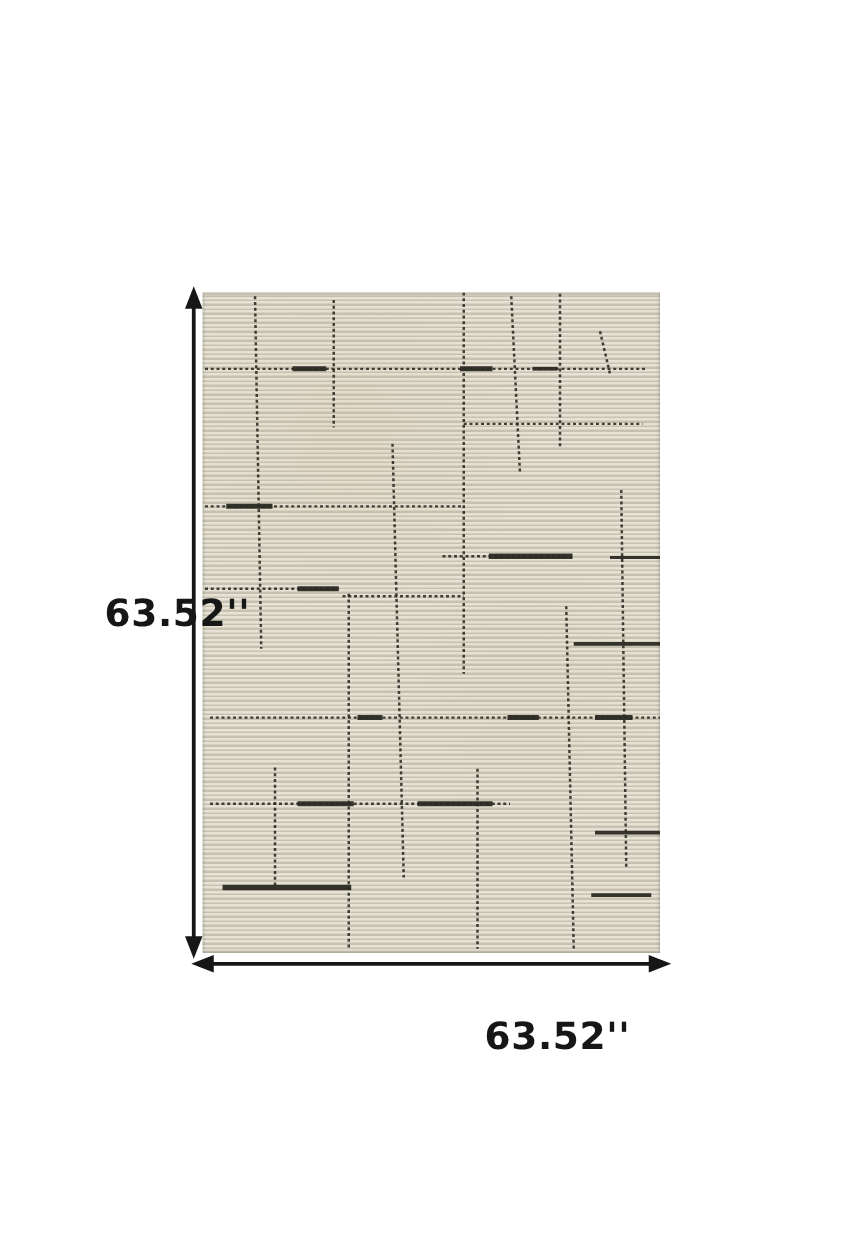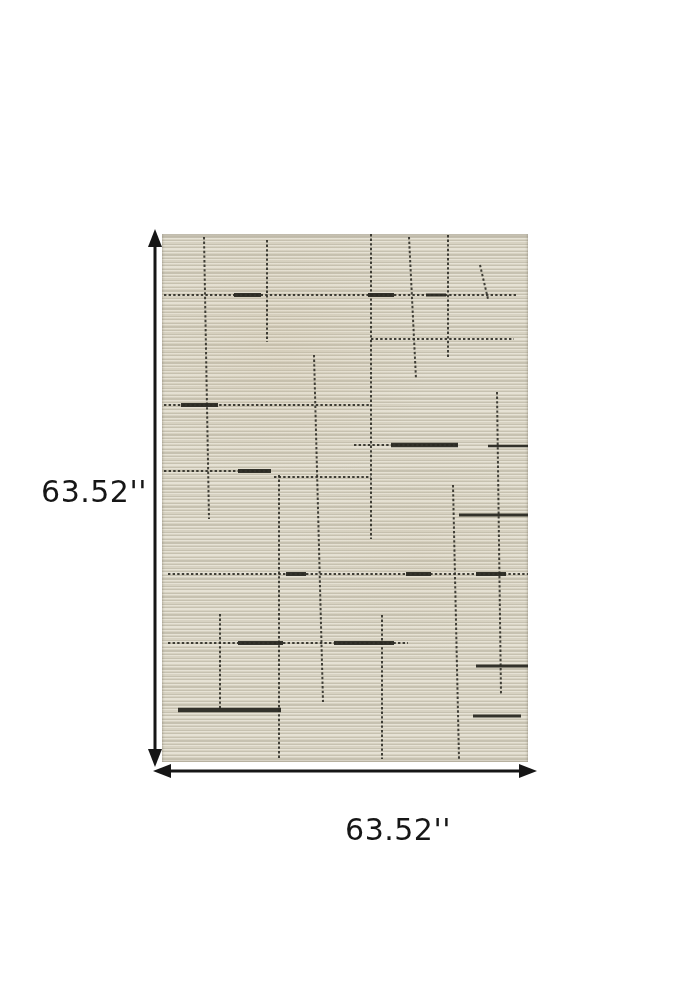--- a/index.html
+++ b/index.html
@@ -27,22 +27,22 @@
   
   .dim{position:absolute;overflow:visible;}
   .dim-v{left:145px;top:228px;}
   .dim-h{left:151px;top:759px;}
   .dim line{stroke:var(--annotation,#161616);stroke-width:3;}
   .dim polygon{fill:var(--annotation,#161616);}
   
   .dim-label{
     position:absolute;
     color:var(--annotation,#161616);
-    font-size:30px;font-weight:400;letter-spacing:0.5px;
-    text-align:center;line-height:32px;white-space:nowrap;
+    font-size:30px;font-weight:700;letter-spacing:0.5px;
+    text-align:center;line-height:32px;white-space:nowrap;margin-left:48px;
   }
   .dim-label-height{left:34px;top:476px;width:120px;}
   .dim-label-width{left:338px;top:814px;width:120px;}
 </style>
 </head>
 <body>
 
 <div class="stage">
 
   <div class="rug">

